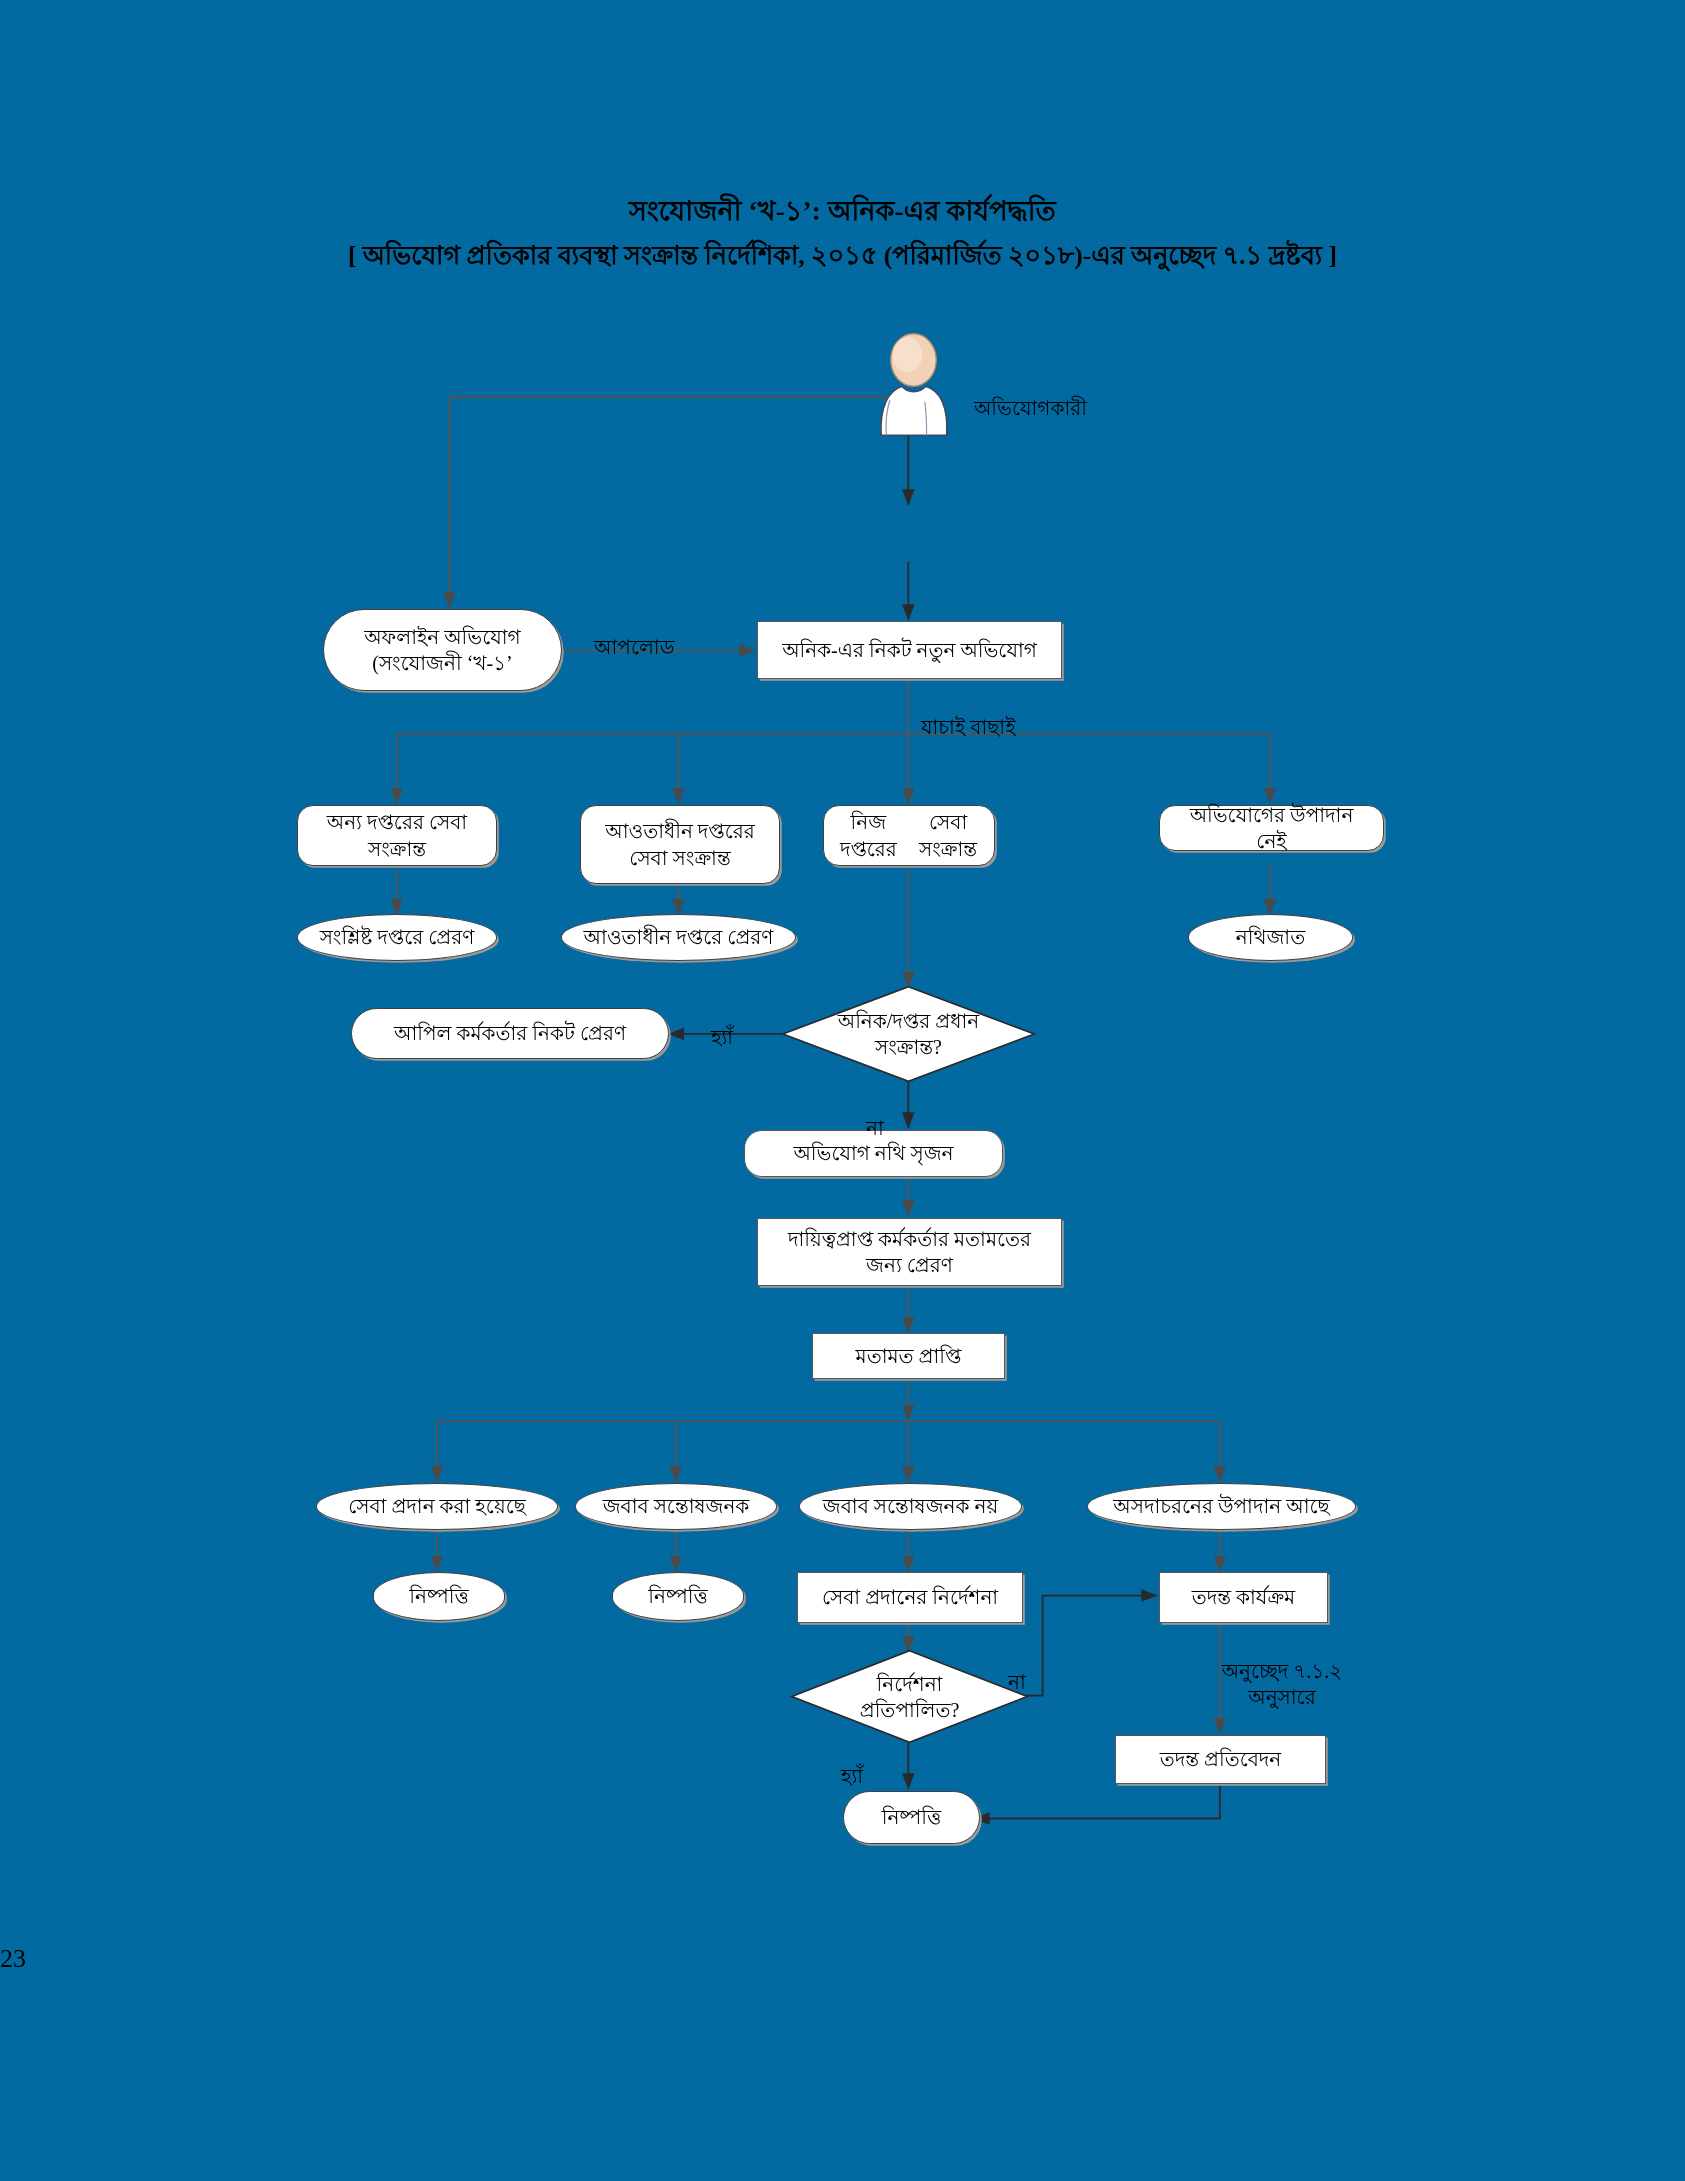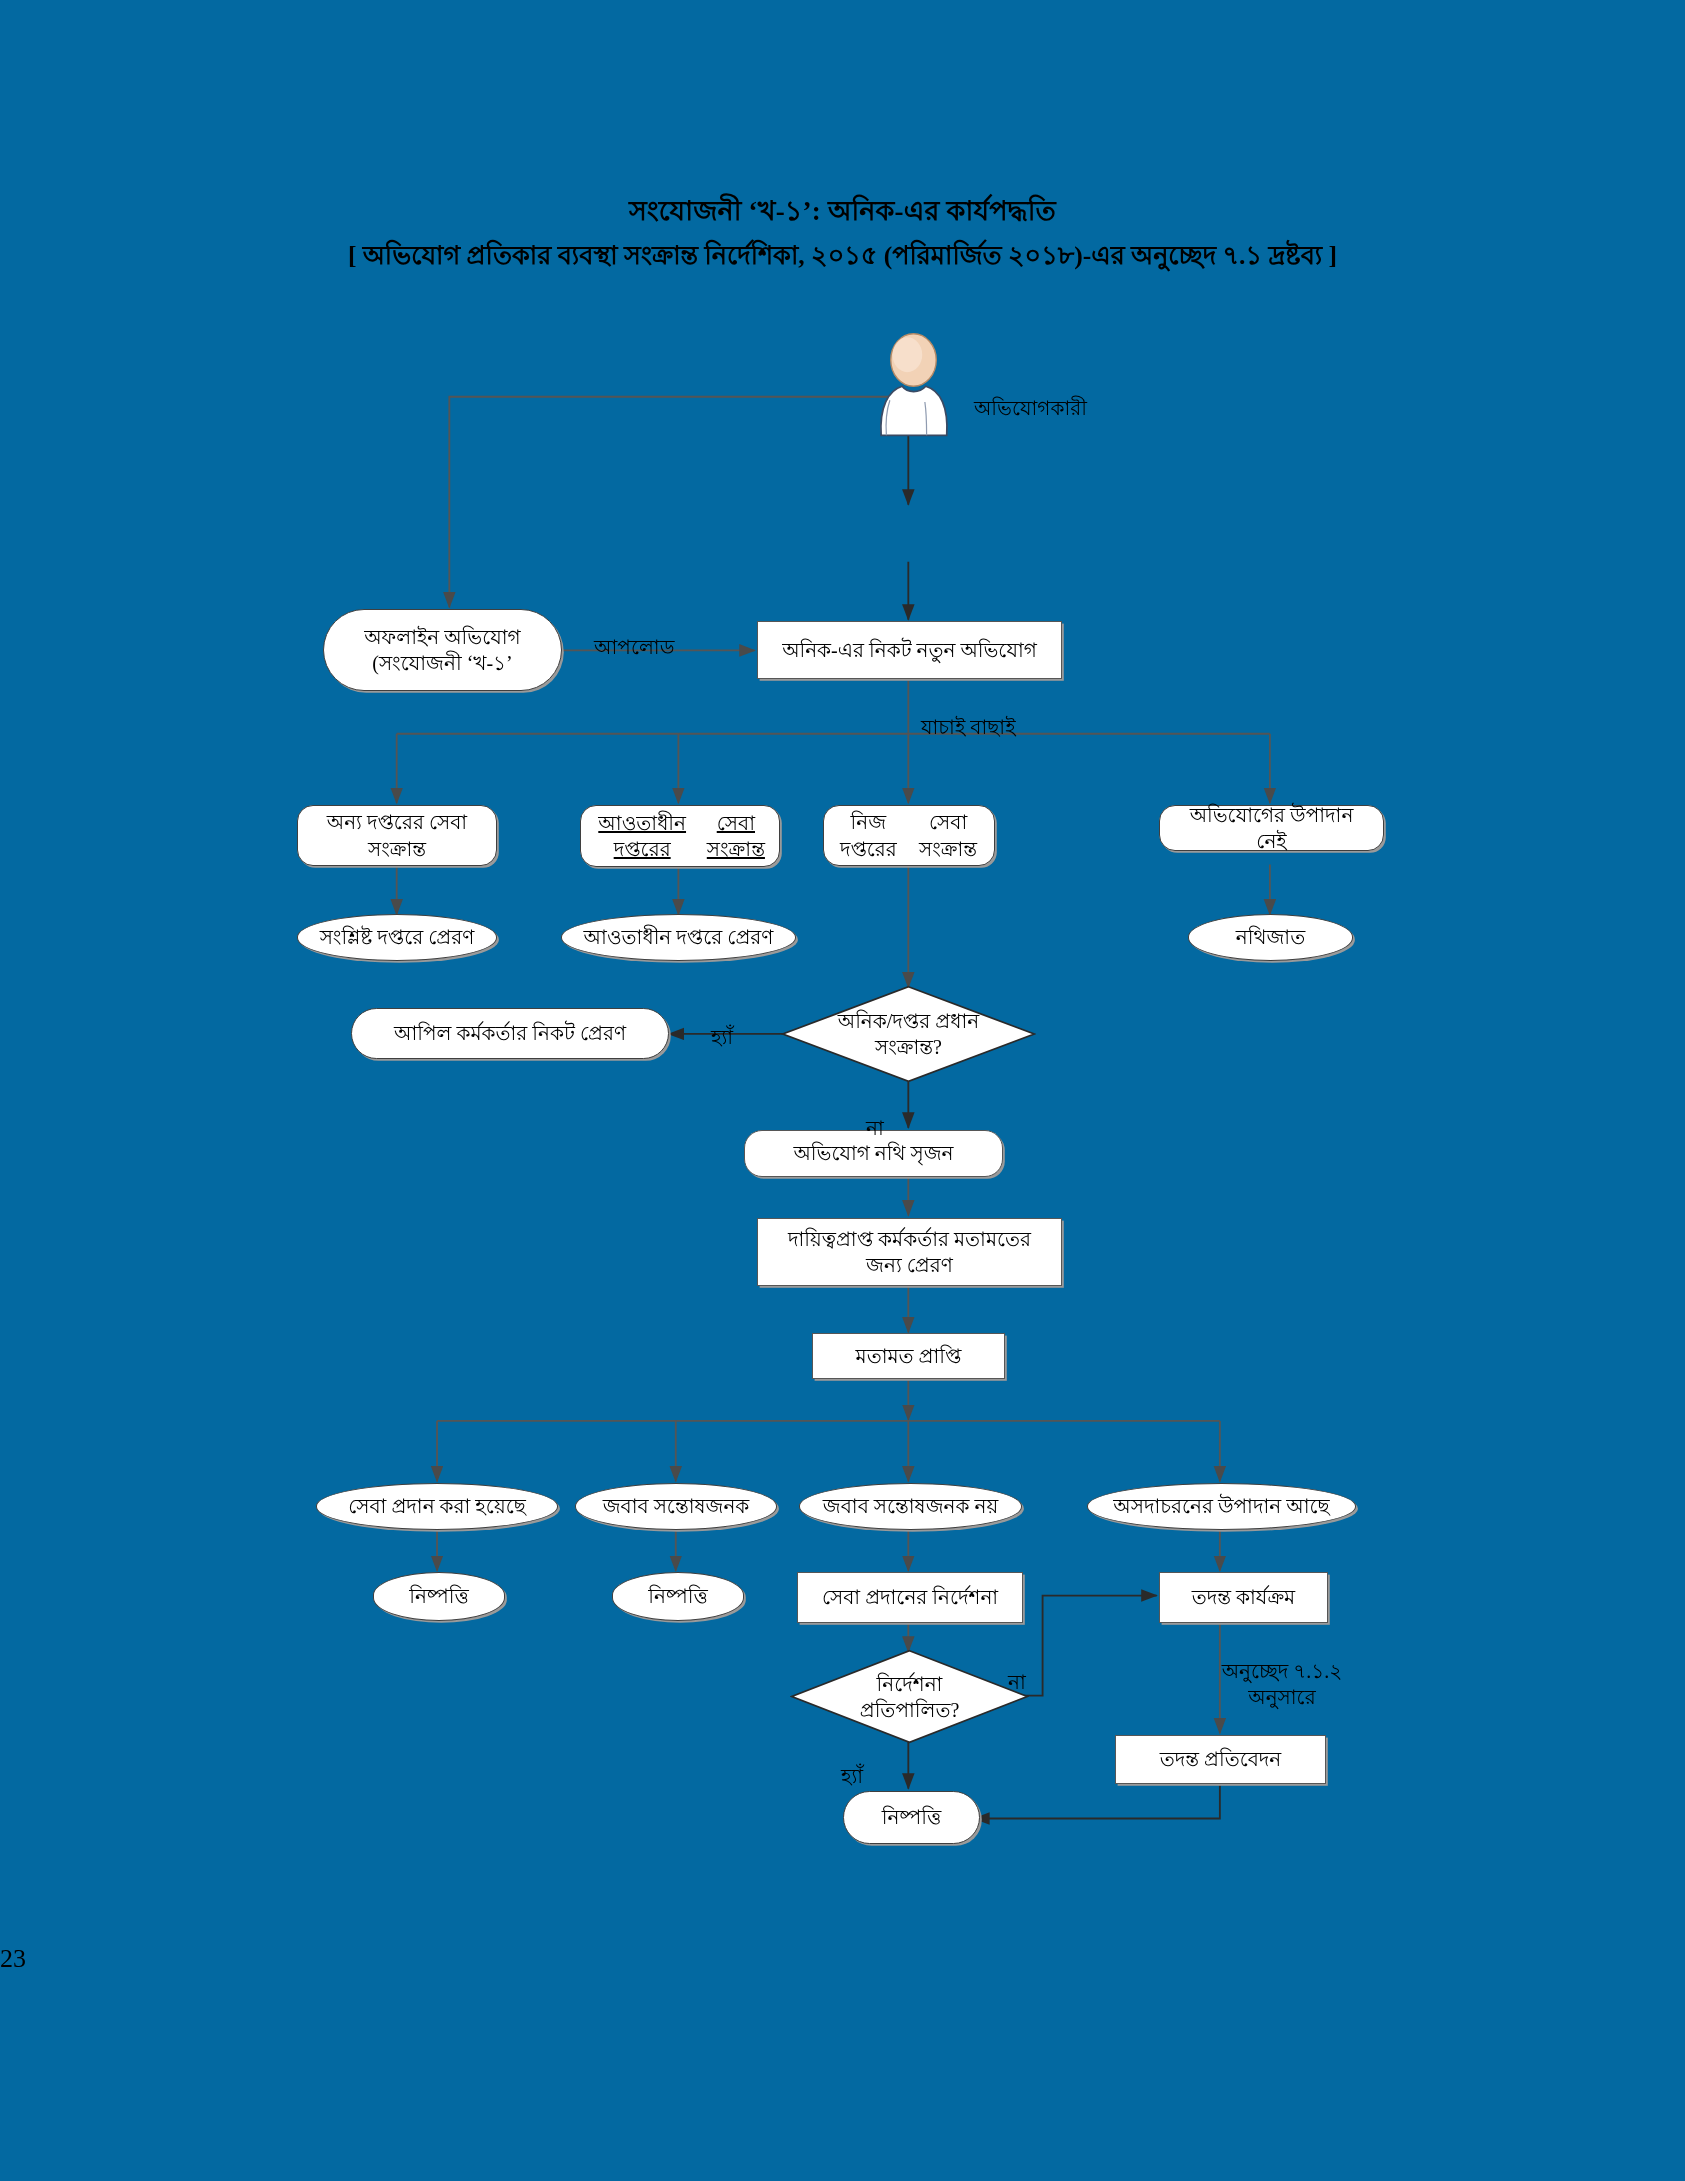--- a/index.html
+++ b/index.html
@@ -239,21 +239,21 @@
 
   <div class="node rect" style="left:757px; top:621px; width:305px; height:58px;">
     <span>অনিক-এর নিকট নতুন অভিযোগ</span>
   </div>
 
   <div class="node soft" style="left:297px; top:805px; width:200px; height:61px; flex-direction:column;">
     <span>অন্য দপ্তরের সেবা</span>
     <span>সংক্রান্ত</span>
   </div>
 
-  <div class="node soft" style="left:580px; top:805px; width:200px; height:62px; flex-direction:row;text-decoration:underline;">
+  <div class="node soft" style="left:580px; top:805px; width:200px; height:79px; flex-direction:column;">
     <span>আওতাধীন দপ্তরের</span>
     <span>সেবা সংক্রান্ত</span>
   </div>
 
   <div class="node soft" style="left:823px; top:805px; width:172px; height:61px; flex-direction:row;">
     <span>নিজ দপ্তরের</span>
     <span>সেবা সংক্রান্ত</span>
   </div>
 
   <div class="node soft" style="left:1159px; top:805px; width:225px; height:46px; flex-direction:column;">

